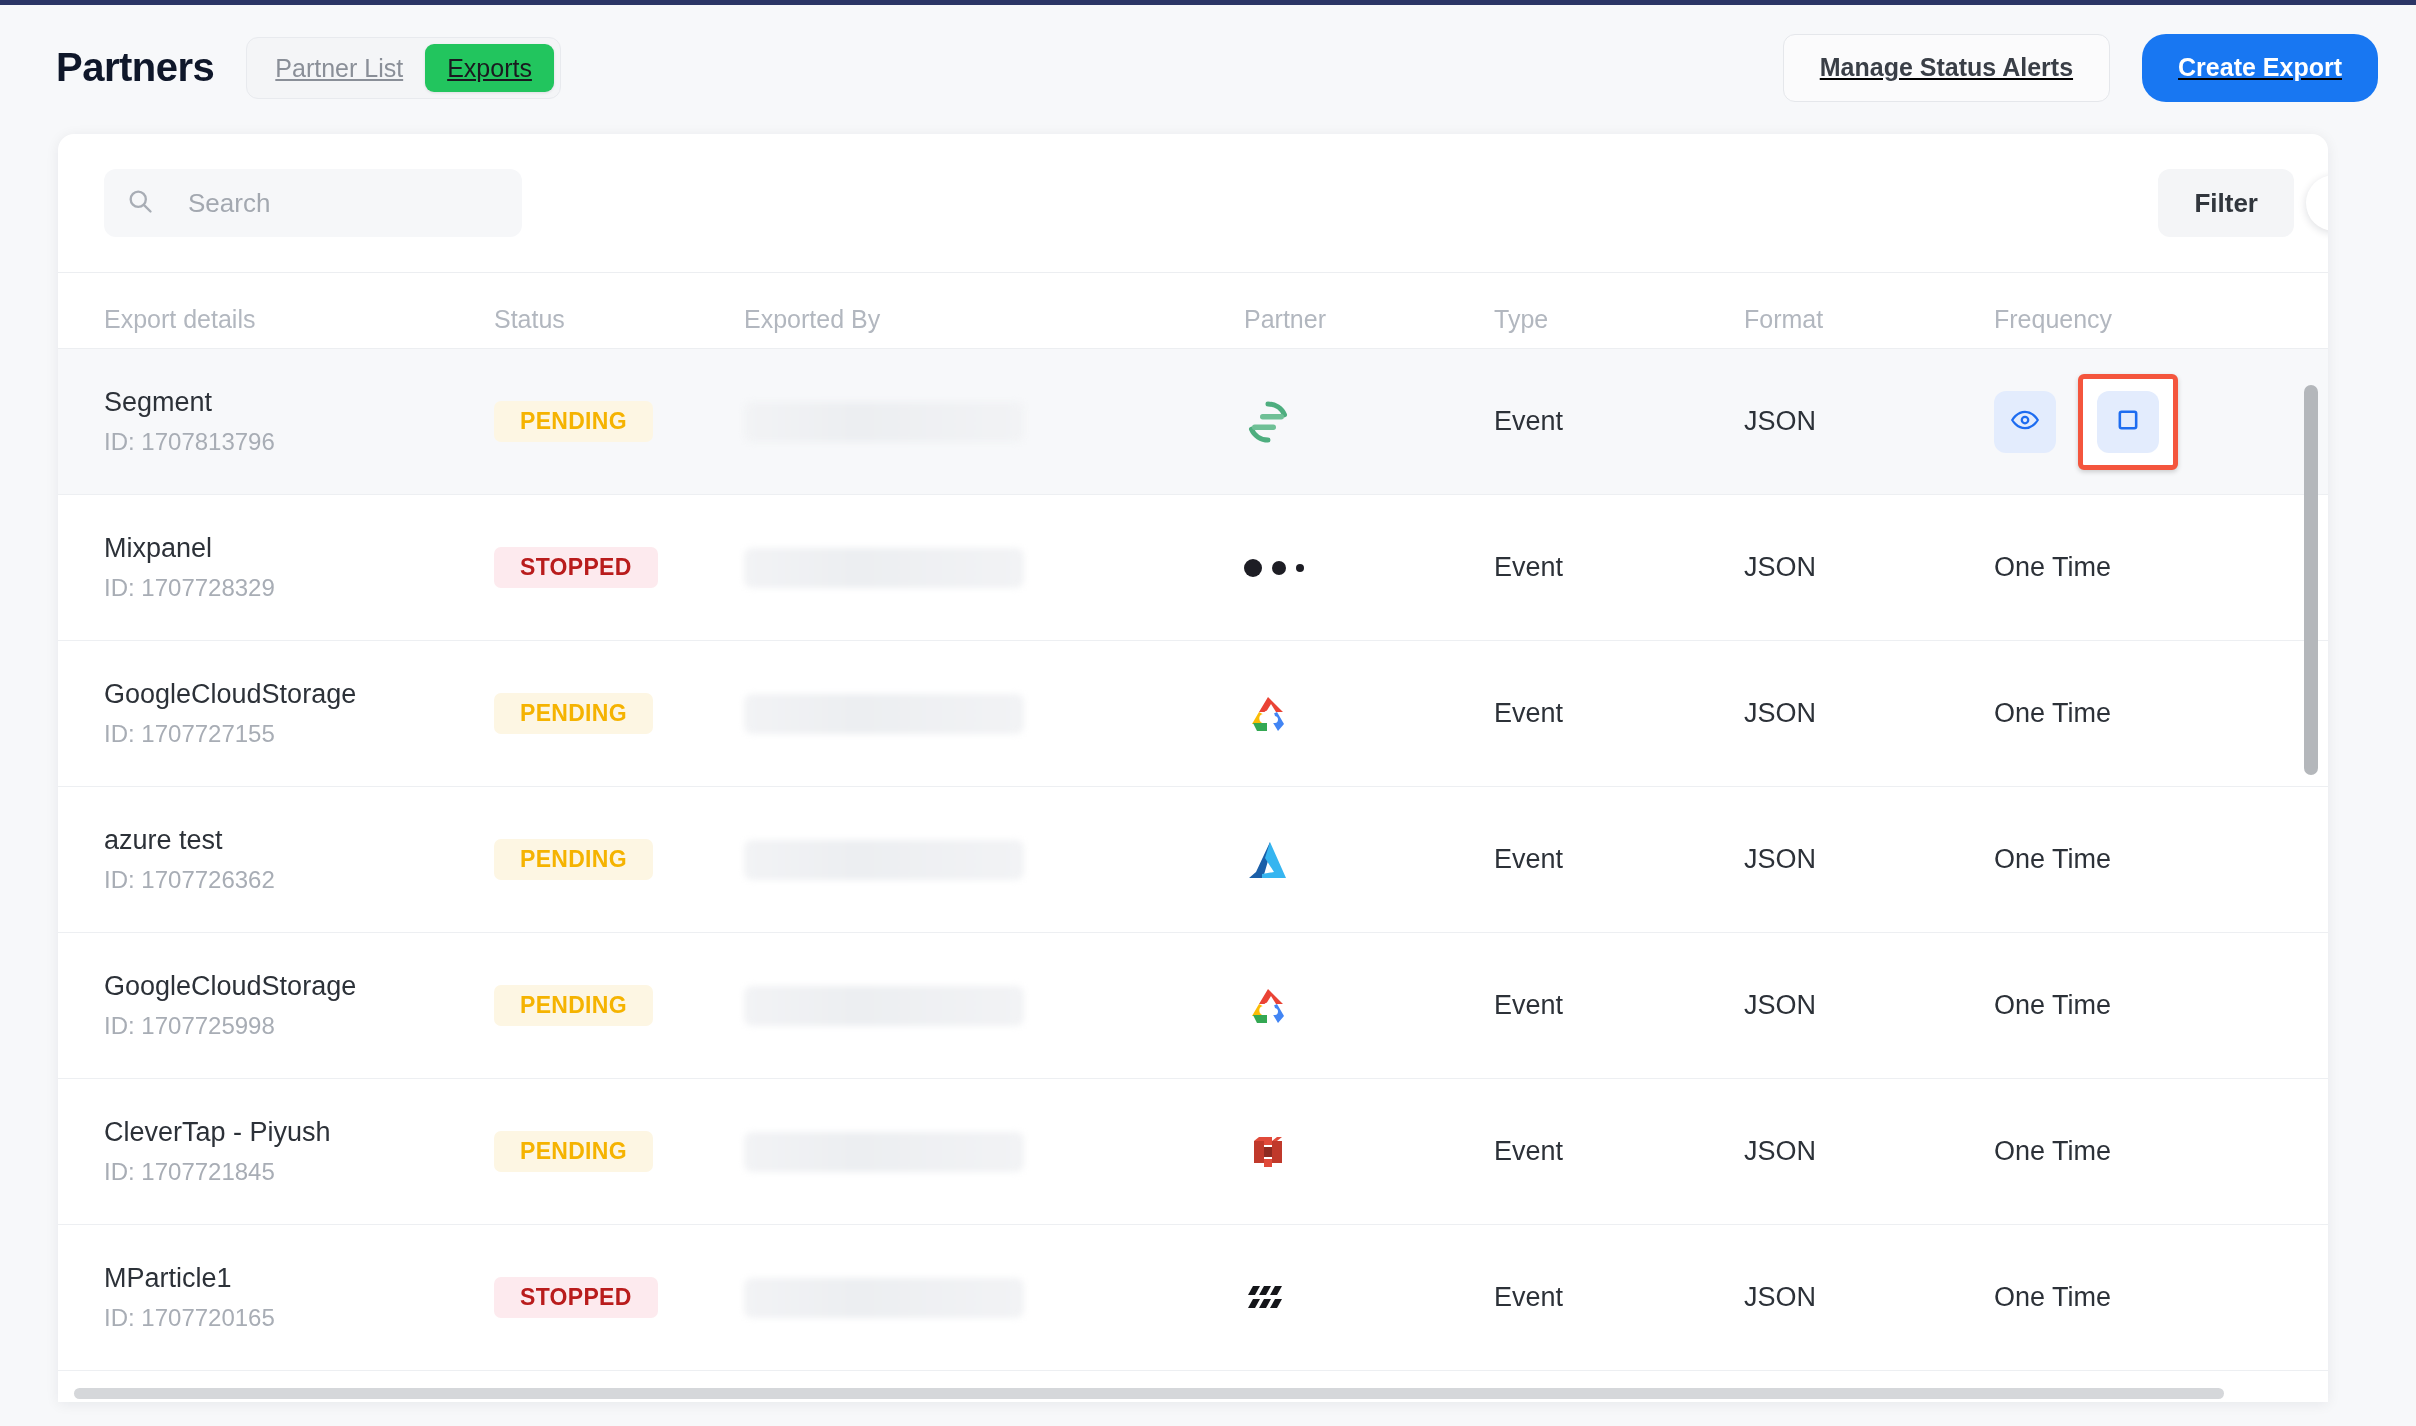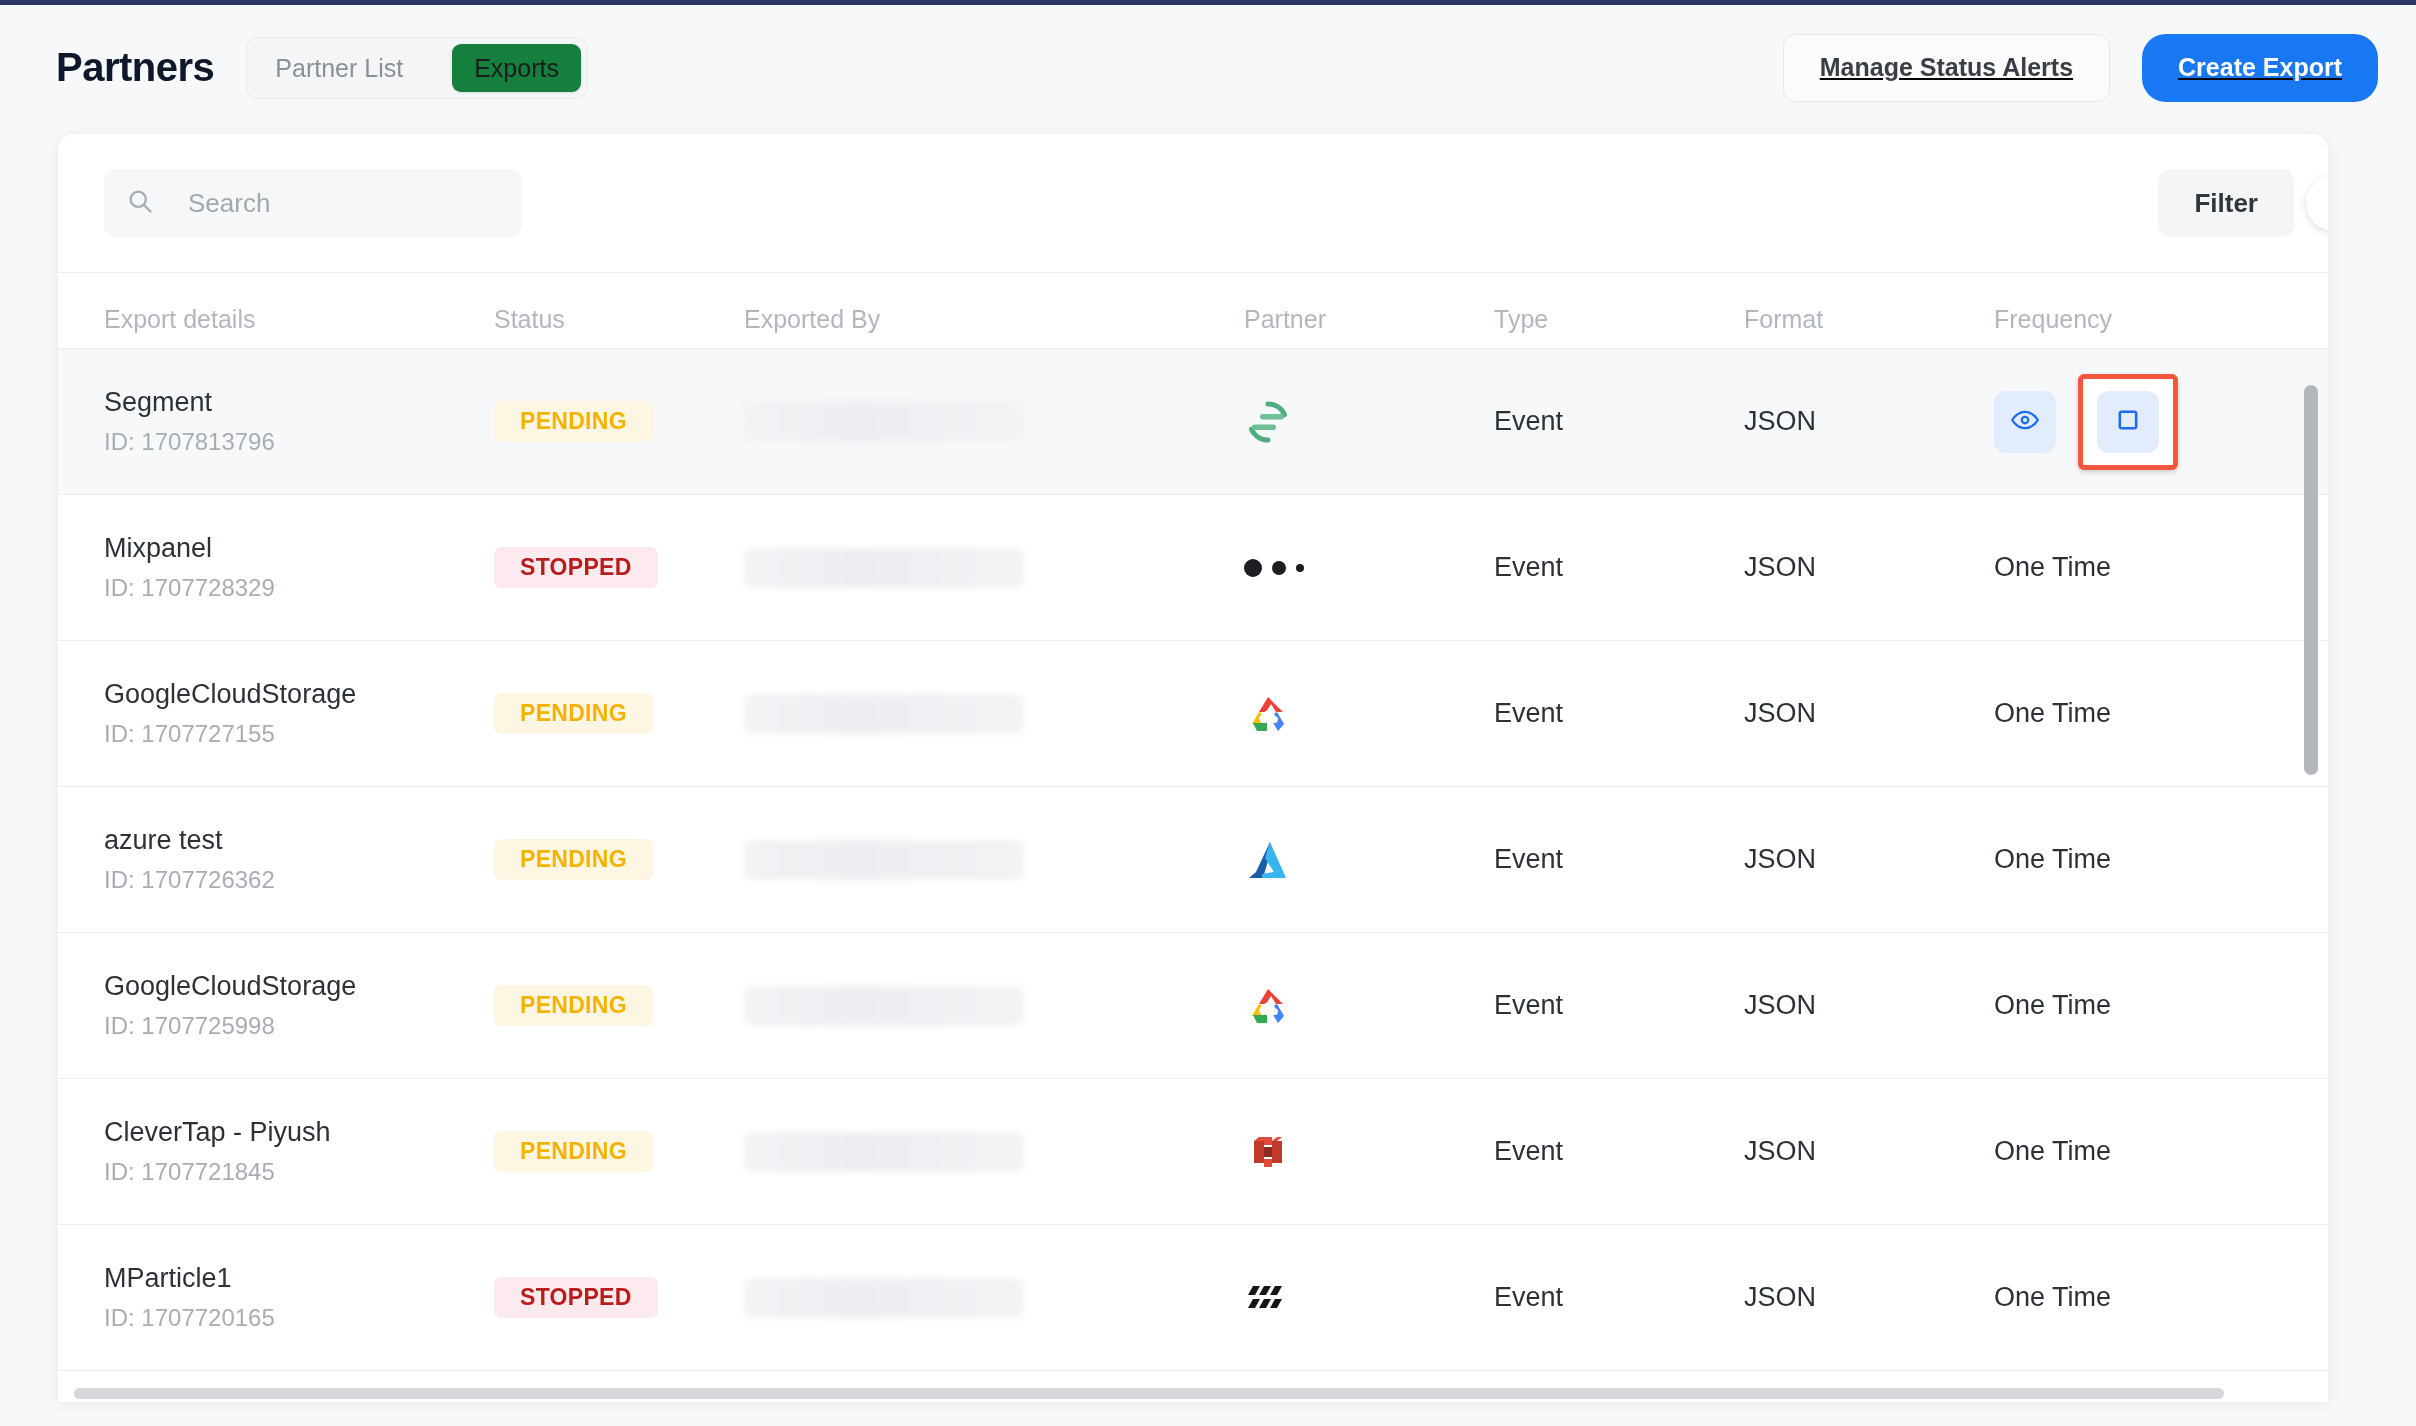--- a/index.html
+++ b/index.html
@@ -27,26 +27,25 @@
     display: flex; align-items: center;
     background: #f4f5f7;
     border: 1px solid #e8eaee;
     border-radius: 12px;
     padding: 6px;
     height: 62px;
   }
   .tab {
     padding: 0 22px; height: 48px; line-height: 48px;
     font-size: 25px; color: #8a8f98; border-radius: 9px;
-    cursor: pointer; white-space: nowrap;
+    cursor: pointer; white-space: nowrap; text-decoration: underline;
   }
   .tab.active {
-    background: #15803d; color: #1a1a1f;
+    background: #22c55e; color: #1a1a1f;
     box-shadow: 0 1px 3px rgba(16,24,40,0.10);
-    margin-left: 27px;
   }
   .header-actions {
     margin-left: auto; margin-right: 38px;
     display: flex; align-items: flex-end; gap: 32px; text-decoration: underline;
   }
   .btn-secondary {
     height: 68px; padding: 0 36px;
     background: #fbfbfc; border: 1px solid #e5e7eb; border-radius: 12px;
     font-size: 25px; font-weight: bold; color: #3a3f47; cursor: pointer;
     white-space: nowrap;

